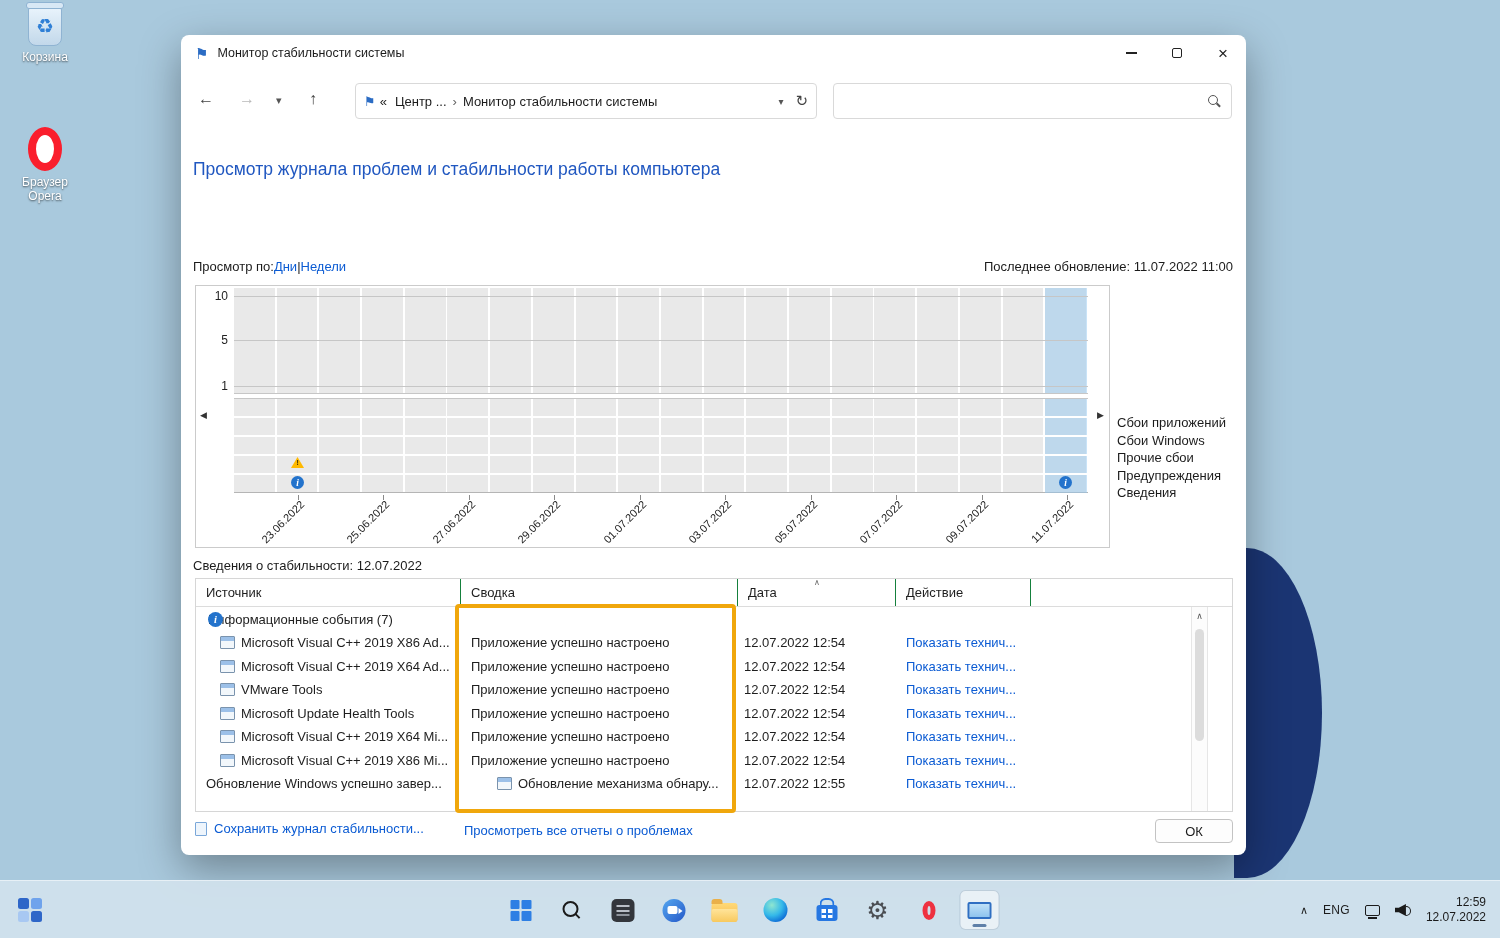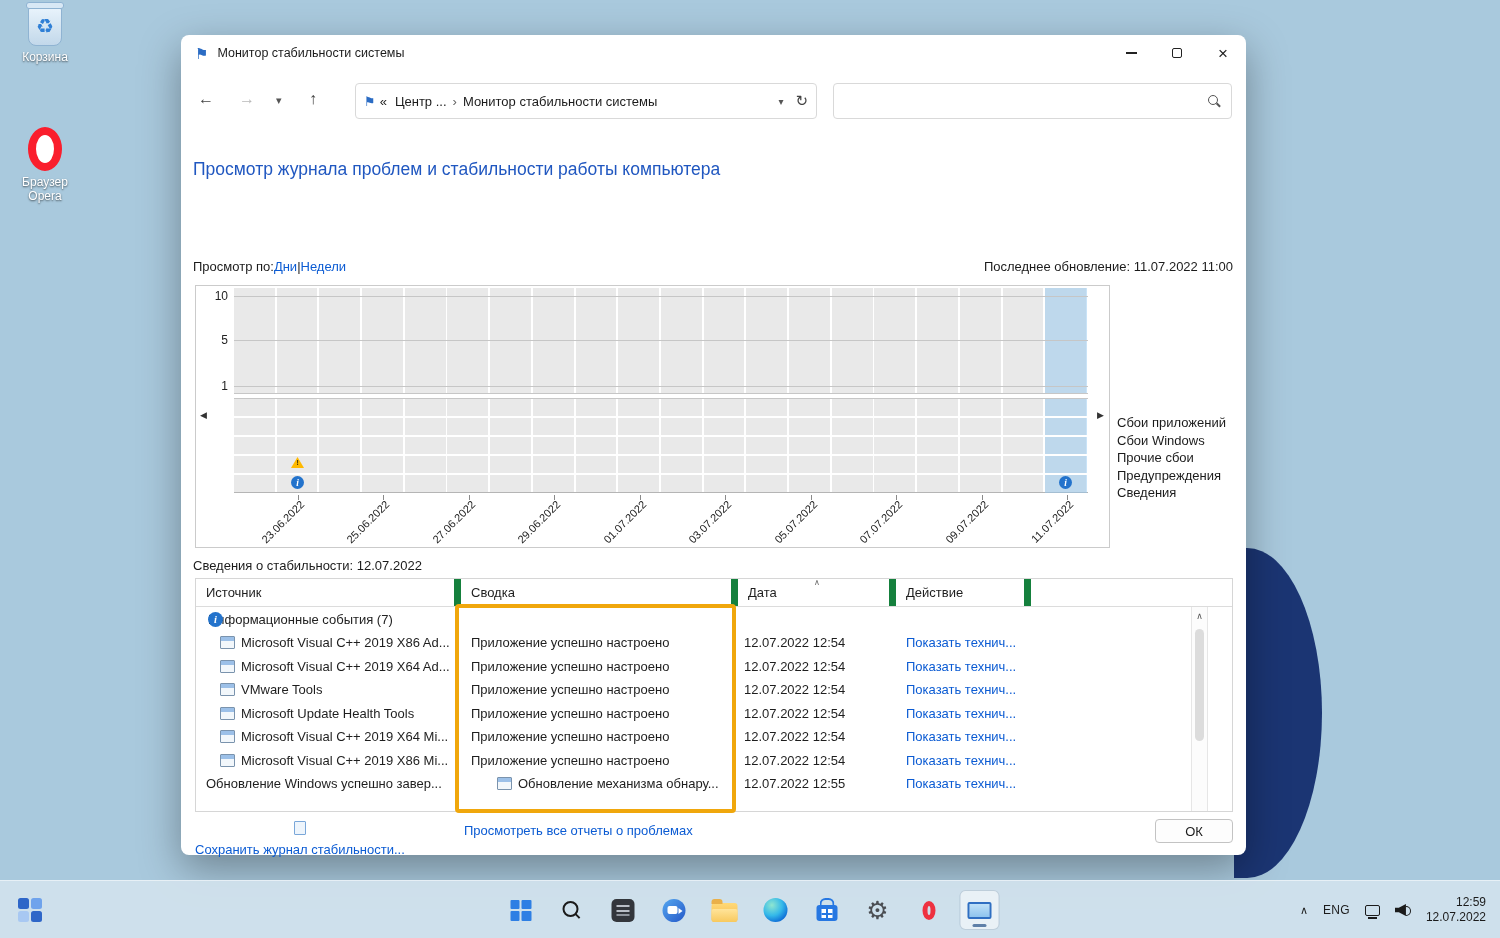--- a/index.html
+++ b/index.html
@@ -81,21 +81,21 @@
           display:flex; align-items:center; justify-content:center; }
   .tick { position:absolute; top:209px; width:1px; height:5px; background:#8a8a8a; }
   .xlabel { position:absolute; top:212px; width:66px; font-size:11px; color:#222; text-align:right;
           white-space:nowrap; transform:rotate(-45deg); transform-origin:100% 0; }
   .legend { position:absolute; left:936px; top:366px; font-size:13px; color:#1b1b1b; line-height:17.6px;margin-top:13px; }
 
   
   .details-heading { position:absolute; left:12px; top:523px; font-size:13px; color:#1b1b1b; }
   .dt { position:absolute; left:14px; top:543px; width:1038px; height:234px; border:1px solid #d6d6d6; font-size:13px; color:#1e1e1e; }
   .dt-header { position:relative; height:28px; border-bottom:1px solid #dcdcdc; display:flex; }
-  .hcell { height:100%; display:flex; align-items:center; padding-left:10px; border-right:7px solid #15803d; }
+  .hcell { height:100%; display:flex; align-items:center; padding-left:10px; border-right:1px solid #15803d; }
   .hc0 { width:265px; } .hc1 { width:277px; } .hc2 { width:158px; } .hc3 { width:135px; }
   .sort-caret { position:absolute; left:542px; top:0; width:158px; text-align:center; font-size:8px; color:#666; line-height:8px; }
   .dt-body { position:relative; }
   .group-row { height:24px; display:flex; align-items:center; padding-left:12px; gap:7px; }
   .group-ico { width:15px; height:15px; font-size:10.5px; }
   .group-label { color:#222; }
   .drow { height:23.5px; display:flex; align-items:center; }
   .dcell { display:flex; align-items:center; height:100%; overflow:hidden; white-space:nowrap; }
   .c-src { width:265px; padding-left:24px; gap:6px; }
   .c-sum { width:277px; padding-left:10px; }
@@ -104,21 +104,21 @@
   .app-ico { flex:0 0 15px; width:15px; height:13px; border:1px solid #7a93ad; border-radius:1px;
              background:linear-gradient(#9cc0e8 0 4px, #f2f7fb 4px); }
   .scrollbar { position:absolute; left:995px; top:28px; width:17px; bottom:0; background:#fcfcfc;
              border-left:1px solid #e6e6e6; border-right:1px solid #e6e6e6; }
   .scroll-up { position:absolute; top:4px; left:0; right:0; text-align:center; font-size:9px; color:#555; }
   .scroll-thumb { position:absolute; top:22px; left:3px; width:9px; height:112px; background:#dcdcdc; border-radius:5px; }
   .hl-box { position:absolute; left:274px; top:569px; width:281px; height:209px; border:4px solid #f0a70c;
              border-radius:4px; z-index:6; pointer-events:none; }
 
   
-  .save-link { position:absolute; left:14px; top:786px; display:flex; align-items:center; gap:7px; font-size:13px;flex-direction:column; }
+  .save-link { position:absolute; left:14px; top:786px; display:flex; align-items:center; gap:7px; font-size:13px; }
   .doc-ico { width:12px; height:14px; background:#eef5fc; border:1px solid #7aa7d9; border-radius:1px; }
   .viewall-link { position:absolute; left:283px; top:788px; font-size:13px; }
   .ok-btn { position:absolute; left:974px; top:784px; width:78px; height:24px; background:#fdfdfd;
             border:1px solid #c3c3c3; border-radius:4px; font-size:13px; color:#1b1b1b;
             display:flex; align-items:center; justify-content:center; cursor:default; }
 
   
   .taskbar { position:absolute; left:0; bottom:0; width:100%; height:58px; background:rgba(209,226,237,.92);
             border-top:1px solid rgba(255,255,255,.5); z-index:5; }
   .widgets-btn { position:absolute; left:16px; top:15px; width:28px; height:28px; display:flex; align-items:center; justify-content:center; }

